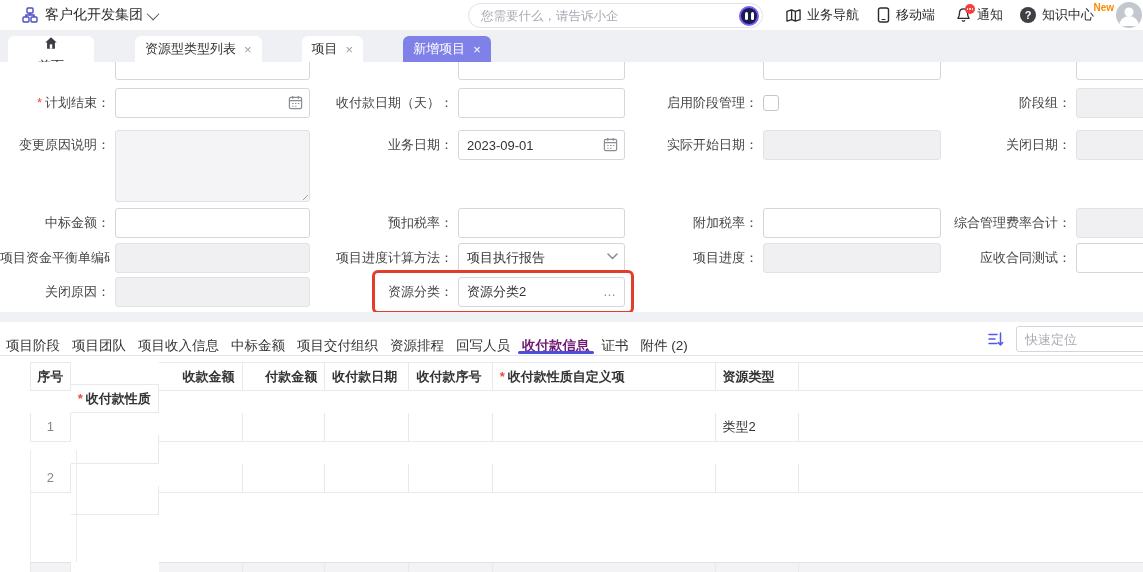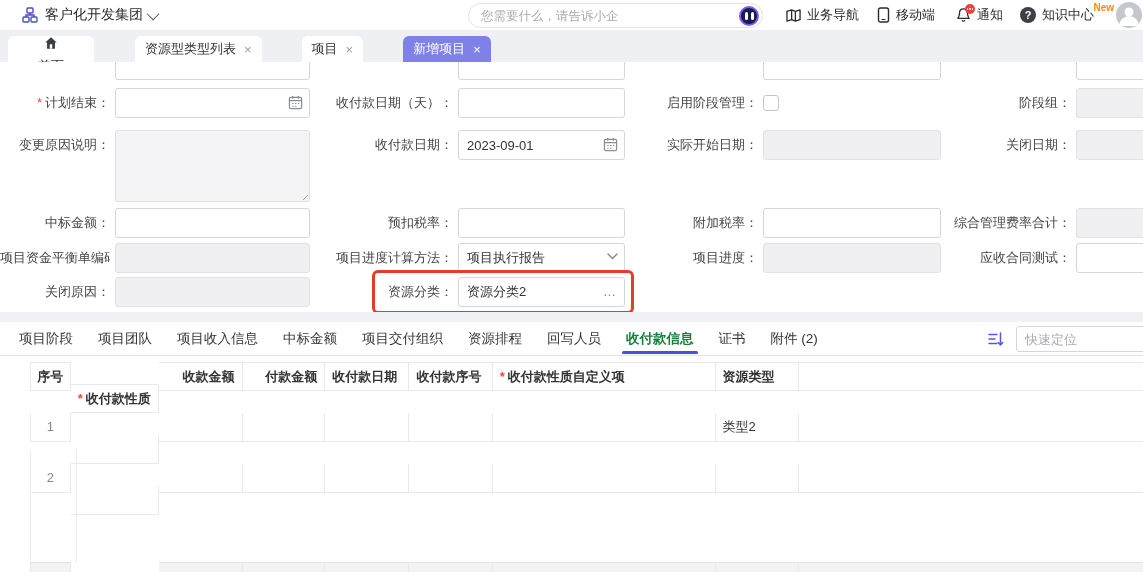--- a/index.html
+++ b/index.html
@@ -47,22 +47,22 @@
   .ta { width:195px; height:72px; background:#f4f4f6; border:1px solid #e0e0e4; border-radius:3px; position:relative; }
   .ta .grip { position:absolute; right:1px; bottom:1px; width:9px; height:9px;
       background:linear-gradient(135deg,transparent 50%,#9aa0a8 50%,#9aa0a8 55%,transparent 55%,transparent 70%,#9aa0a8 70%,#9aa0a8 75%,transparent 75%); }
   .checkbox { width:16px; height:16px; border:1px solid #c4c6cc; border-radius:3px; background:#fff; margin-top:7px; cursor:pointer; }
   .redbox { position:absolute; left:372px; top:-7px; width:262px; height:44px; border:3px solid #e23c2d; border-radius:6px; pointer-events:none; }
 
   .grayband { position:absolute; left:0; top:312px; width:1143px; height:10px; background:#f0f1f5; }
 
   
   .dtabs { position:absolute; left:0; top:322px; width:1143px; height:34px; background:#fff; border-bottom:1px solid #e4e4e8; display:flex; align-items:center; }
-  .dtab { position:relative; margin-left:13px; padding:0 6px; height:33px; line-height:33px; font-size:13.5px; color:#333; cursor:pointer; white-space:nowrap; }
-  .dtab.active { color:#15803d; font-weight:bold; }
+  .dtab { position:relative; padding:7px 6px; height:33px; line-height:33px; font-size:13.5px; color:#333; cursor:pointer; white-space:nowrap; }
+  .dtab.active { color:#701a75; font-weight:bold; }
   .dtab.active::after { content:""; position:absolute; left:2px; right:2px; bottom:1px; height:3px; border-radius:2px; background:#4a4fe0; }
   .quick { position:absolute; right:0; top:4px; display:flex; align-items:center; }
   .quick input { width:131px; height:26px; border:1px solid #d5d5da; border-radius:3px; padding:0 8px; font-size:13px; outline:none; margin-right:-4px; font-family:inherit; }
   .quick input::placeholder { color:#a8abb3; }
   .locate-ic { margin-right:12px; cursor:pointer; display:flex; }
 
   
   .table { position:absolute; left:16px; top:362px; width:1143px; height:210px; }
   .trow { display:flex; margin-left:14px; }
   .tc { height:29px; line-height:28px; border-right:1px solid #e9e9ec; border-bottom:1px solid #e9e9ec; padding:0 7px; white-space:nowrap; overflow:hidden; font-size:13px; }
@@ -219,21 +219,21 @@
         </div>
       <div class="lbl">阶段组：</div>
       <div class="fld disabled"><input disabled="" value="" style=""></div>
     </div>
 
     <div class="frow" style="top:68px">
       <div class="lbl">变更原因说明：</div>
       <div class="ta">
           <span class="grip"></span>
         </div>
-      <div class="lbl">收付款日期：</div>
+      <div class="lbl">业务日期：</div>
       <div class="fld">
         <input value="2023-09-01" style="">
         <span class="icon-right">
             <svg width="15" height="15" viewBox="0 0 16 16">
               <rect x="1.5" y="2.5" width="13" height="12" rx="1.5" fill="none" stroke="#8a8d94" stroke-width="1.3"></rect>
               <path d="M1.5 6h13M5 1v3M11 1v3" stroke="#8a8d94" stroke-width="1.3"></path>
               <path d="M4.5 9h1.5M7.5 9h1.5M10.5 9h1.5M4.5 12h1.5M7.5 12h1.5" stroke="#8a8d94" stroke-width="1.2"></path>
             </svg>
           </span>
       </div>

